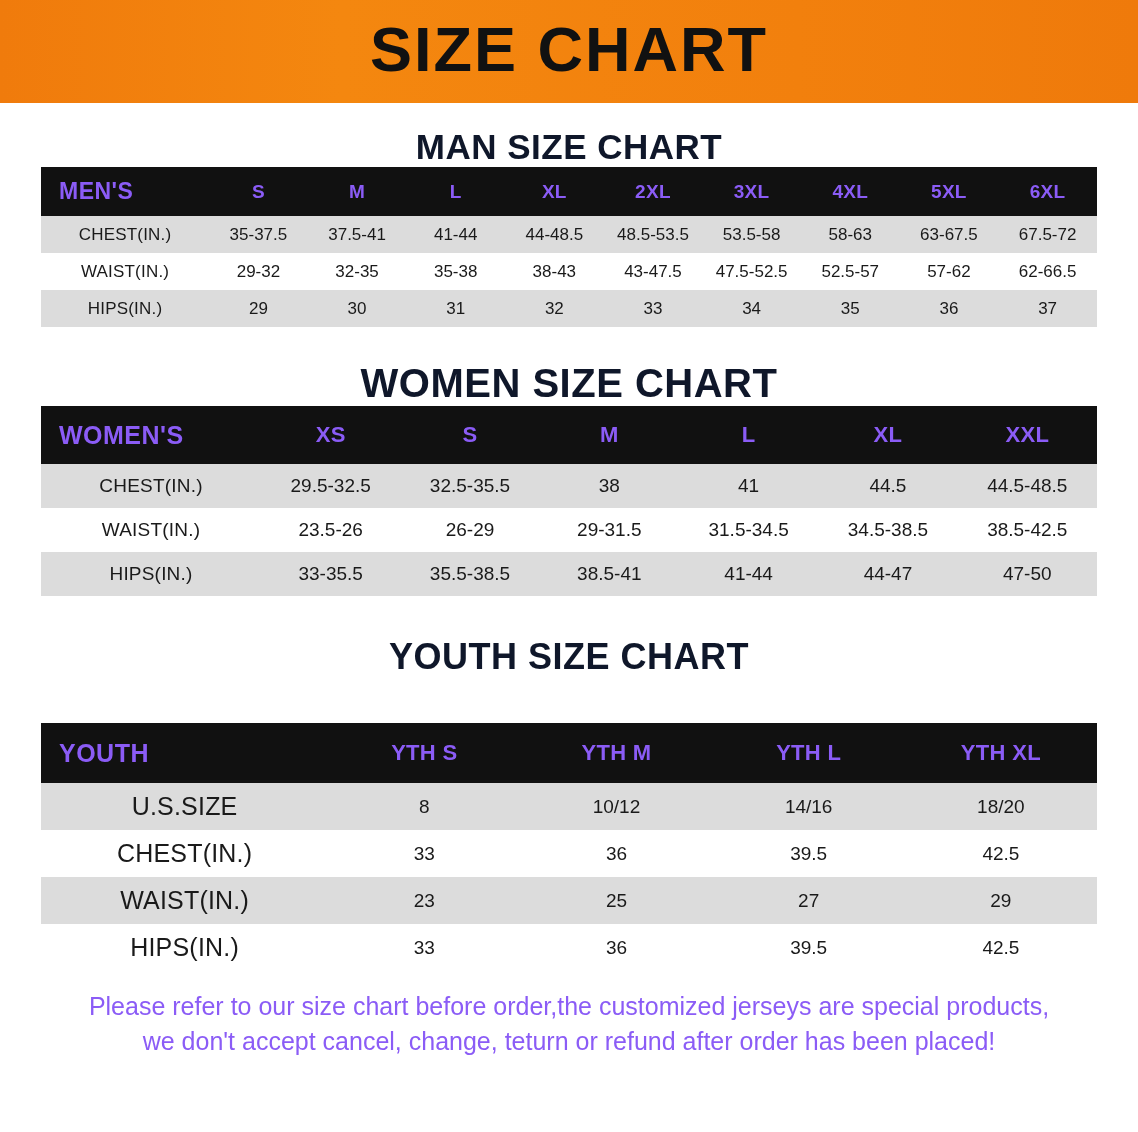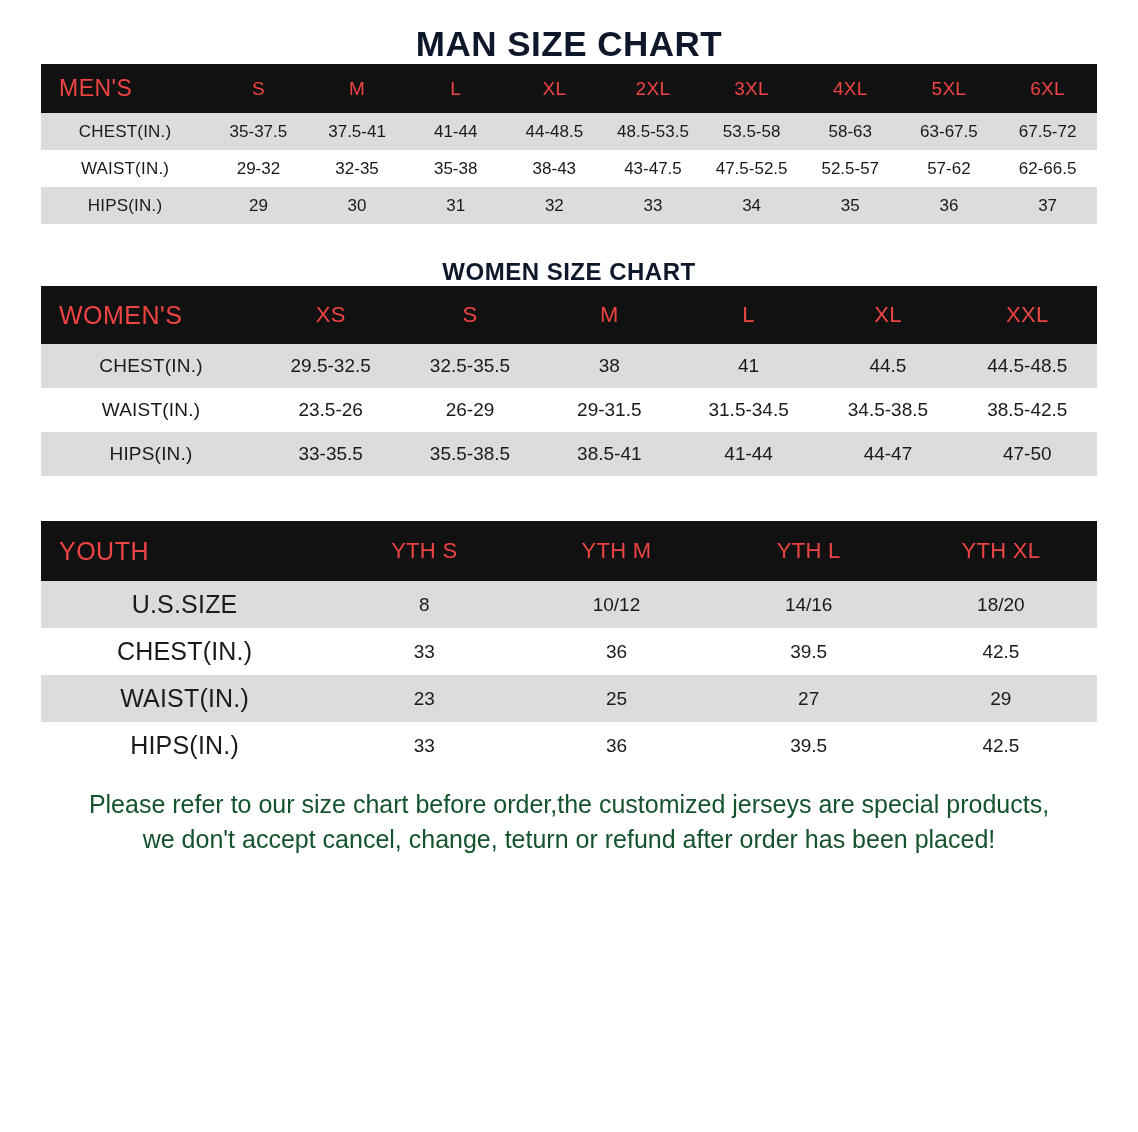--- a/index.html
+++ b/index.html
@@ -44,41 +44,41 @@
   
   .section-title {
     text-align: center;
     font-family: "Liberation Sans", sans-serif;
     font-weight: bold;
     font-size: 35px;
     color: #0f172a;
     letter-spacing: 0.5px;
   }
   .section-title.man { margin: 24px 0 0 0; }
-  .section-title.women { font-size: 24px; margin: 34px 0 0 0; }
+  .section-title.women { font-size: 40px; margin: 34px 0 0 0; }
   .section-title.youth { font-size: 36px; margin: 40px 0 0 0; }
 
   
   table {
     border-collapse: collapse;
     table-layout: fixed;
   }
   .chart-wrap {
     display: flex;
     justify-content: center;
   }
   .chart-table {
     font-family: "Liberation Sans", sans-serif;
     font-size: 17px;
     color: #1a1a1a;
   }
   .chart-table thead th {
     background: #111111;
-    color: #ef4444;
-    font-weight: normal;
+    color: #8b5cf6;
+    font-weight: bold;
     text-align: center;
     height: 47px;
     vertical-align: middle;
     font-size: 19px;
     letter-spacing: 0.3px;
   }
   .chart-table thead th.first-col {
     text-align: left;
     padding-left: 18px;
     font-size: 23px;
@@ -120,33 +120,36 @@
   #youth-table col.c0 { width: 260px; }
   #youth-table col.cx { width: 174px; }
   #youth-table thead th { height: 58px; font-size: 22px; }
   #youth-table thead th.first-col { font-size: 25px; }
   #youth-table tbody td { height: 45px; font-size: 19px; }
   #youth-table tbody td.first-col { font-size: 25px; }
 
   
   .note {
     margin: 18px 38px 0 38px;
-    color: #14532d;
+    color: #8b5cf6;
     font-family: "Liberation Sans", sans-serif;
     font-size: 25px;
     line-height: 1.38;
     text-align: center;
   }
   .note .line { display: block; }
 </style>
 </head>
 <body>
 
 <div class="page">
 
+  <div class="banner">
+    <h1 class="banner-title">SIZE CHART</h1>
+  </div>
 
   <div class="section-title man">MAN SIZE CHART</div>
   <div class="chart-wrap">
     <table class="chart-table" id="men-table">
       <colgroup>
         <col class="c0">
           <col class="cx">
           <col class="cx">
           <col class="cx">
           <col class="cx">
@@ -259,20 +262,21 @@
           <td>35.5-38.5</td>
           <td>38.5-41</td>
           <td>41-44</td>
           <td>44-47</td>
           <td>47-50</td>
         </tr>
       </tbody>
     </table>
   </div>
 
+  <div class="section-title youth">YOUTH SIZE CHART</div>
   <div class="chart-wrap">
     <table class="chart-table" id="youth-table">
       <colgroup>
         <col class="c0">
           <col class="cx">
           <col class="cx">
           <col class="cx">
           <col class="cx">
       </colgroup>
       <thead>

